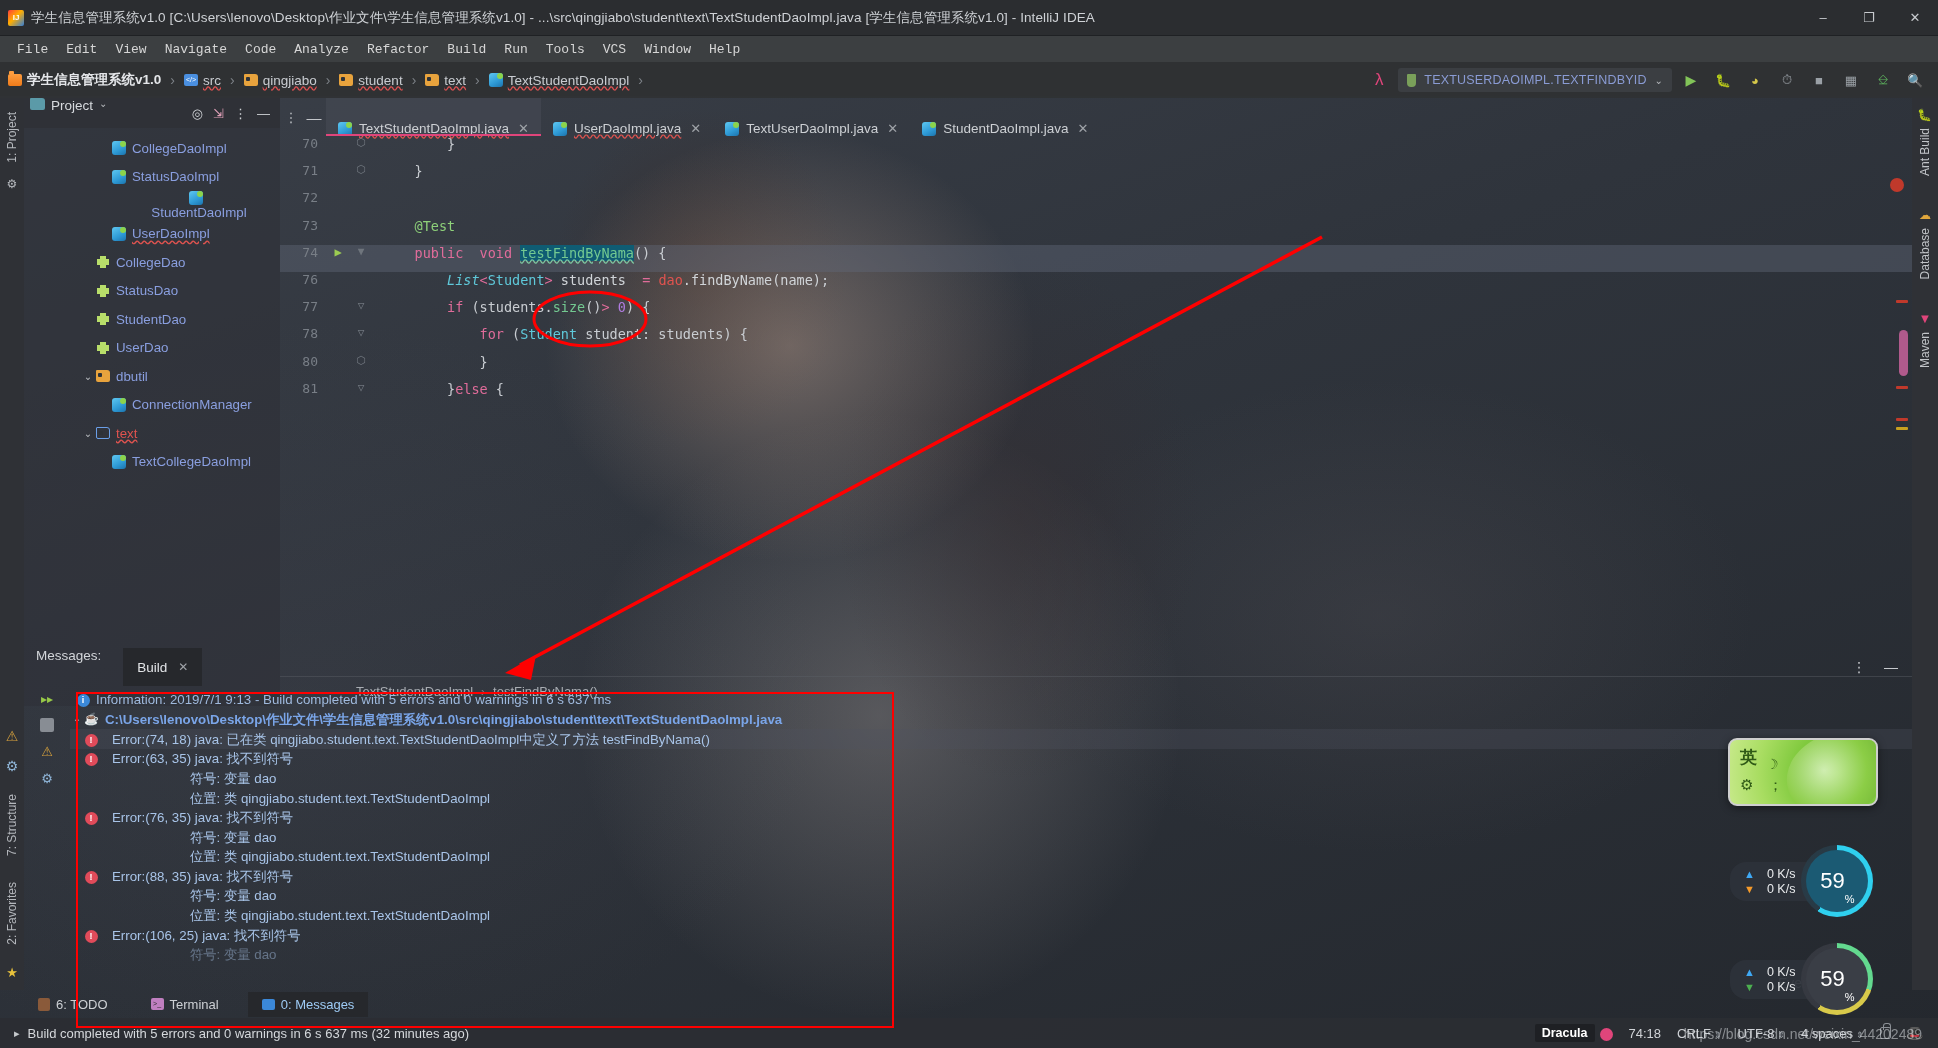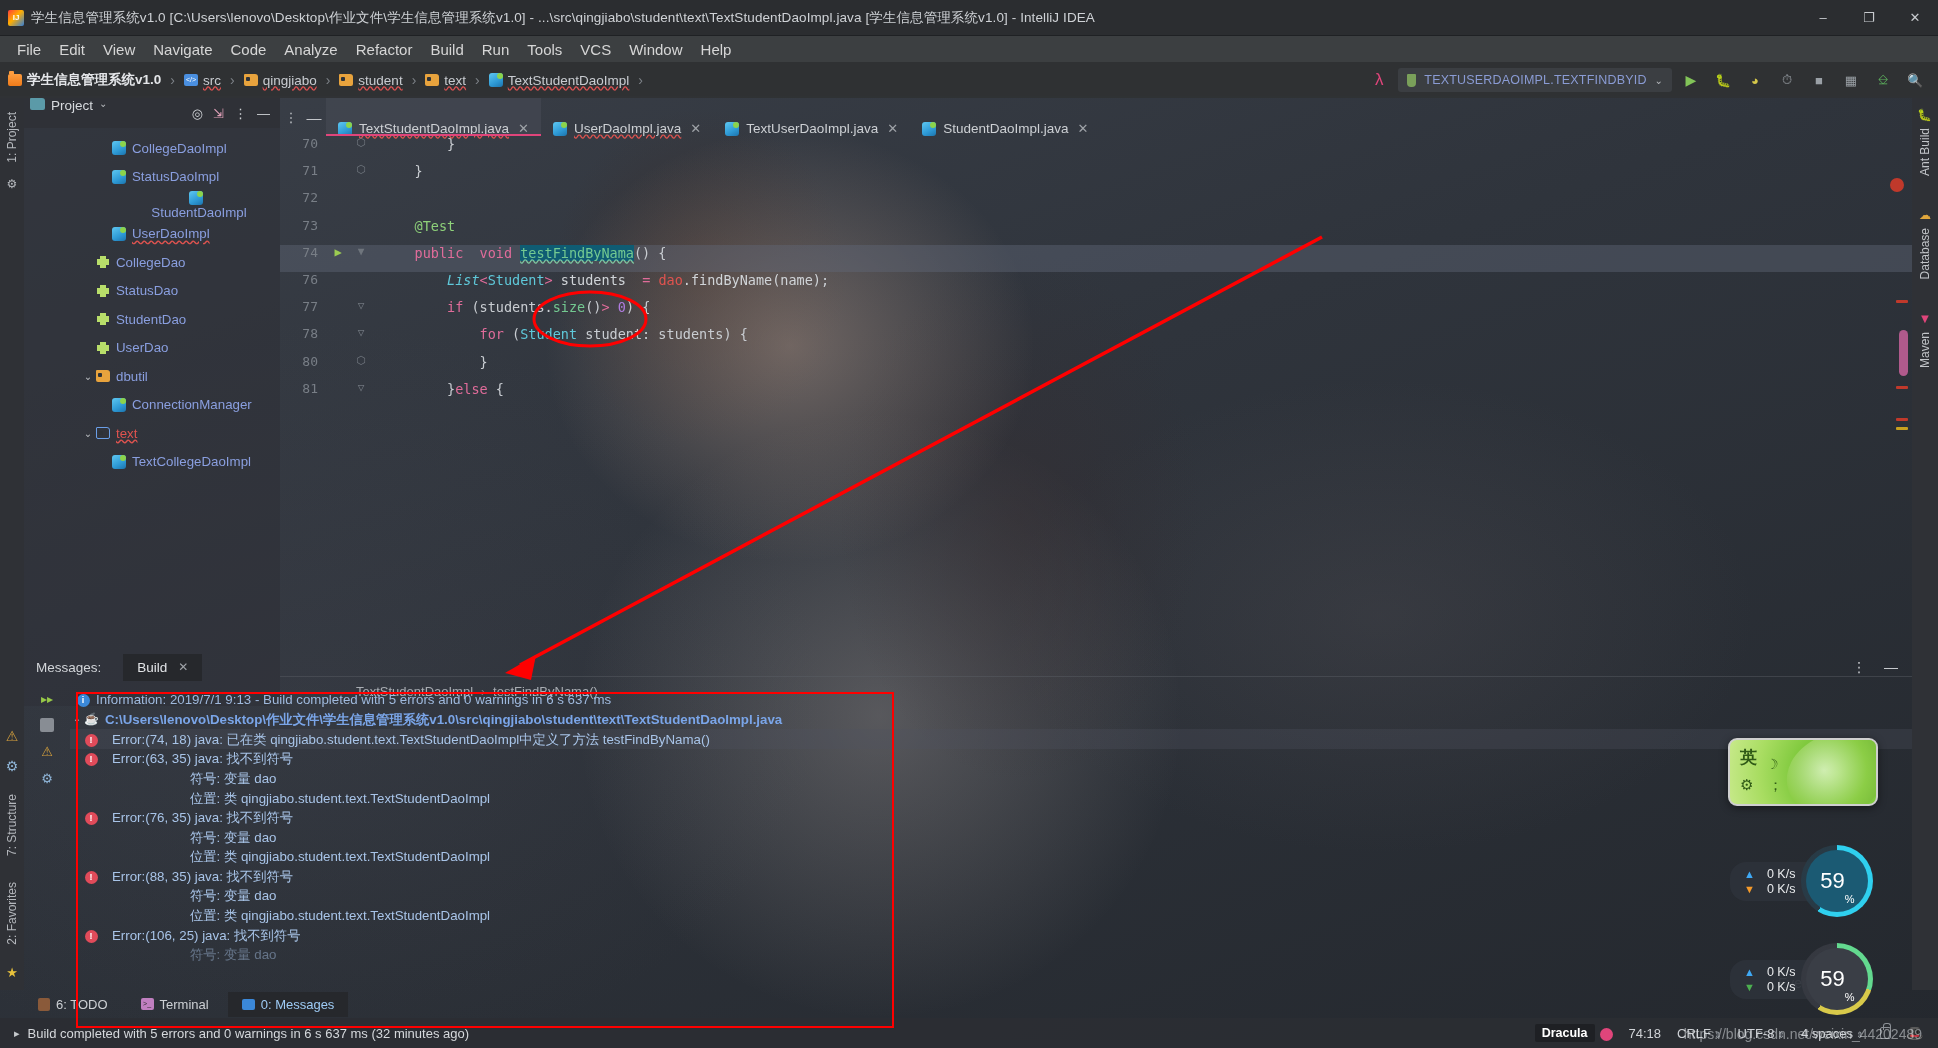--- a/index.html
+++ b/index.html
@@ -57,21 +57,21 @@
     color: #c8cbcf; font-size: 13px;
   }
 
   
   .menubar {
     position: absolute; left: 0; top: 36px; width: 100%; height: 26px;
     background: #3c3f41; display: flex; align-items: center;
     padding-left: 8px; z-index: 35;
   }
   .menuitem {
-    color: #d6d6d6; font-size: 15px; padding: 3px 9px; white-space: nowrap;
+    color: #d6d6d6; font-size: 13px; padding: 3px 9px; white-space: nowrap; font-family: Liberation Mono, monospace;
   }
 
   
   .navbar {
     position: absolute; left: 0; top: 62px; width: 100%; height: 36px;
     display: flex; align-items: center; padding-left: 8px;
     background: rgba(47,49,52,0.93);
     z-index: 34;
   }
   .crumb { display: flex; align-items: center; color: #c9ccd1; font-size: 13.5px; white-space: nowrap;}
@@ -208,21 +208,21 @@
     position: absolute; left: 0; right: 0; bottom: 0; height: 30px;
     display: flex; align-items: center; padding-left: 76px;
     color: #a9adb3; font-size: 13px; border-top: 1px solid rgba(90,95,103,0.45);
   }
   .crumbline .sep2 { color: #787e86; margin: 0 8px; font-size: 12px; }
 
   
   .msg-panel {
     position: absolute; left: 24px; right: 26px; bottom: 58px; height: 342px; z-index: 25;
   }
-  .msg-head { height: 38px; display: flex; align-items: center; padding-left: 12px; }
+  .msg-head { height: 38px; display: flex; padding-left: 12px; }
   .msg-head .mh-label { color: #d2d5d9; font-size: 13.5px; }
   .msg-tab {
     margin-left: 22px; background: #26282c; color: #e2e4e7; font-size: 13.5px;
     padding: 6px 14px; display: flex; align-items: center; gap: 11px;
   }
   .msg-tab .x { color: #a0a4a9; font-size: 12px; }
   .mh-right { margin-left: auto; display: flex; align-items: center; gap: 18px; padding-right: 14px; }
   .mh-right span { color: #c6c9cd; font-size: 14px; }
 
   .msg-body { position: absolute; left: 0; right: 0; top: 38px; bottom: 0; display: flex; }
@@ -245,21 +245,21 @@
   
   .annot-box {
     position: absolute; border: 2.5px solid #ff0000; pointer-events: none; z-index: 60;
   }
   .annot-arrow { position: absolute; left:0; top:0; width: 1938px; height: 1048px; pointer-events: none; z-index: 61; }
   .annot-ellipse { position: absolute; z-index: 59; pointer-events: none; }
 
   
   .bottom-tabs {
     position: absolute; left: 24px; bottom: 30px; height: 28px; right: 26px;
-    display: flex; align-items: center; gap: 5px; z-index: 28;
+    display: flex; align-items: center; gap: 15px; z-index: 28;
   }
   .btab { display: flex; align-items: center; gap: 6px; padding: 5px 14px; color: #cdd0d4; font-size: 13px; }
   .btab.sel { background: #26282c; color: #9ecbf5; }
   .ic-todo { width: 12px; height: 13px; background: #8a5a3a; border-radius: 2px; }
   .ic-term { width: 13px; height: 12px; background: #c07fc0; border-radius: 2px; position: relative; }
   .ic-term:after{content:">_";position:absolute;inset:0;color:#2b2b2b;font-size:7px;line-height:12px;text-align:center;}
   .ic-msg { width: 13px; height: 11px; background: #3b88d8; border-radius: 2px; }
 
   .statusbar {
     position: absolute; left: 0; right: 0; bottom: 0; height: 30px;

